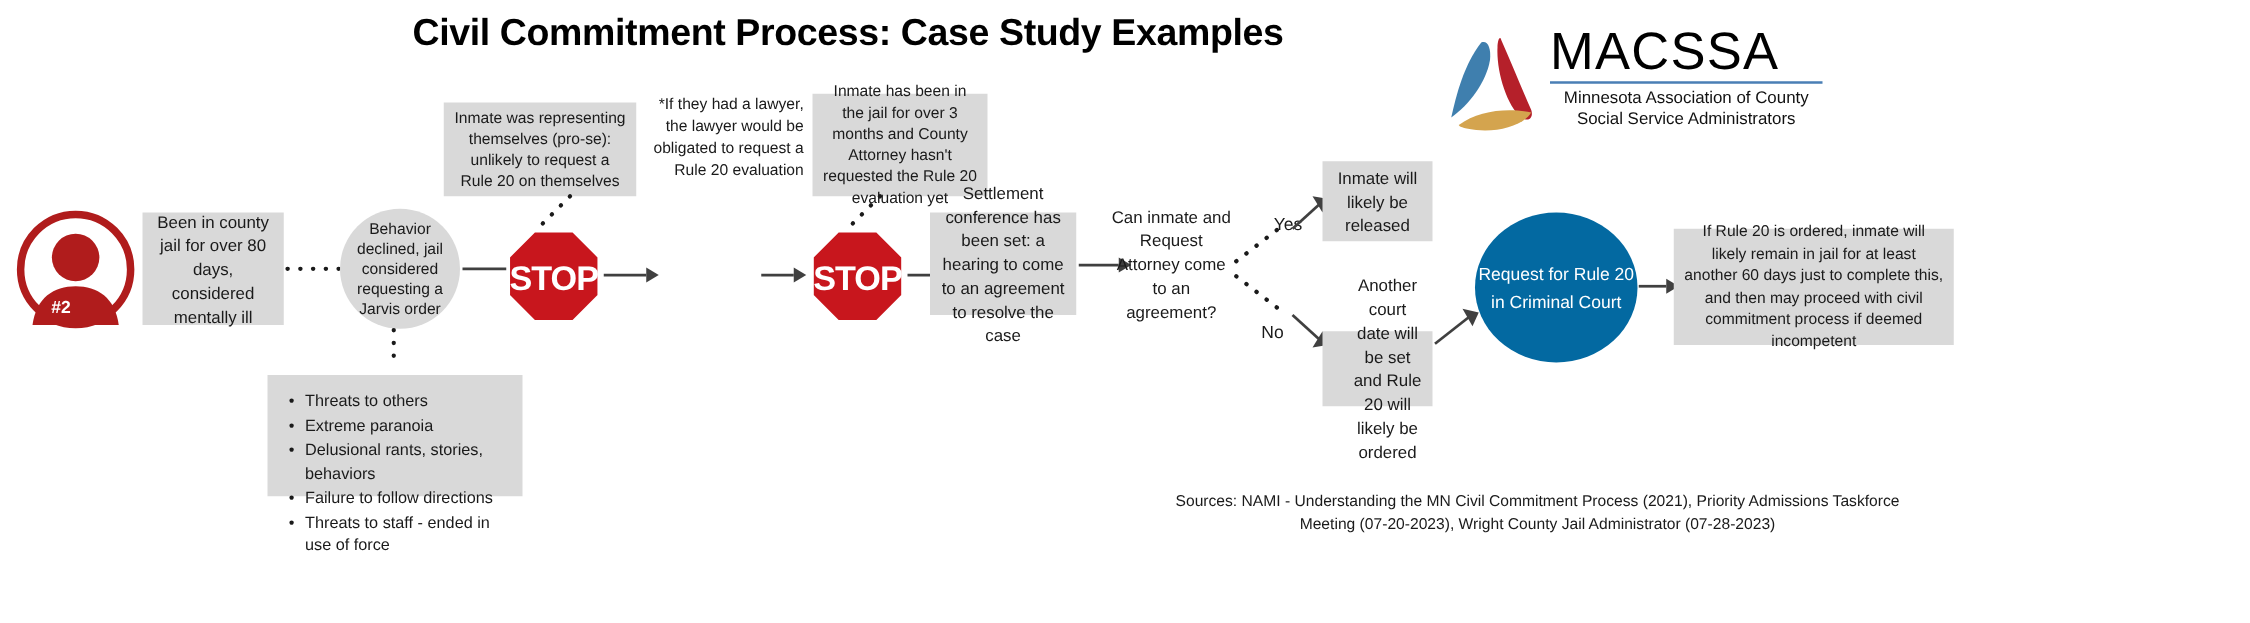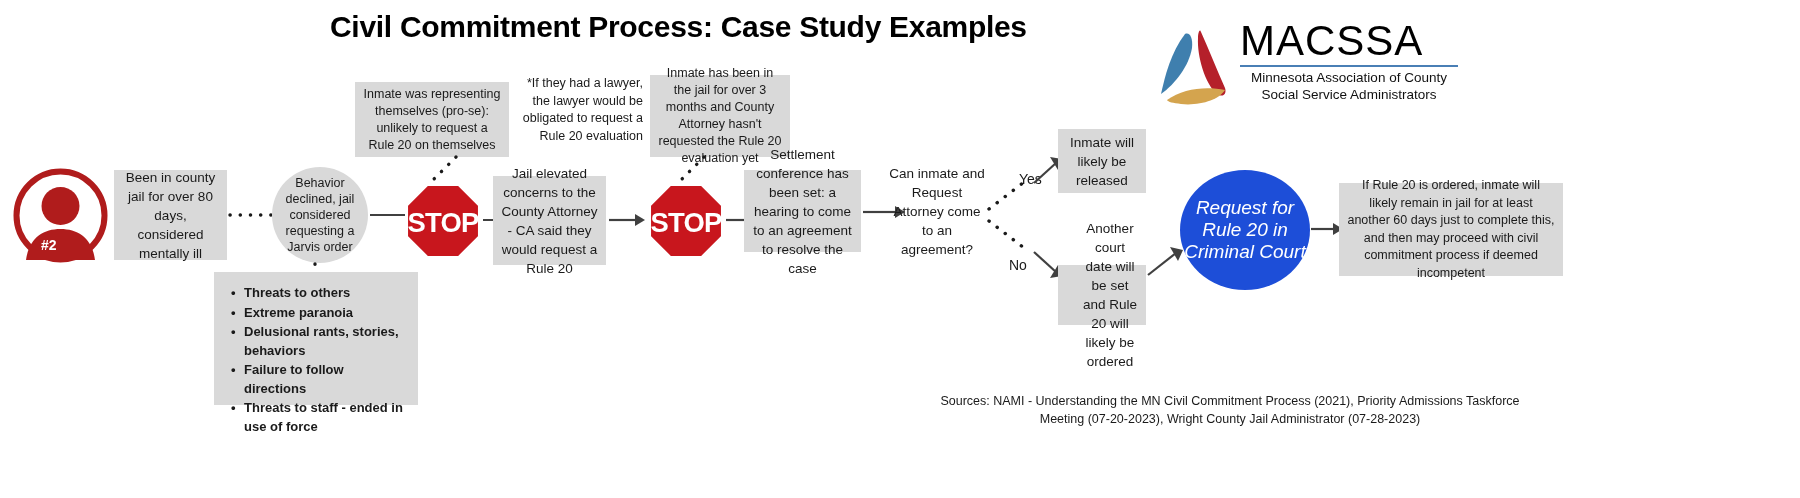--- a/index.html
+++ b/index.html
@@ -93,26 +93,25 @@
     font-size: 12.5px;
     line-height: 16px;
     padding: 6px;
   }
   .plain-text {
     color: #1a1a1a;
     font-size: 13.5px;
     line-height: 19px;
   }
   .blue-ellipse {
-    background: #1d4ed8;
+    background: #0369a1;
     border-radius: 50%;
     color: #ffffff;
-    font-size: 19px;
+    font-size: 14px;
     line-height: 22px;
-    font-style: italic;
   }
   .yn-label {
     position: absolute;
     font-size: 14px;
     color: #1a1a1a;
   }
   
   #avatar {
     position: absolute;
     left: 13px;
@@ -126,27 +125,26 @@
     top: 237px;
     font-size: 14px;
     font-weight: bold;
     color: #ffffff;
     z-index: 5;
   }
   
   #bullet-box {
     position: absolute;
     left: 214px;
-    top: 272px;
+    top: 300px;
     width: 204px;
-    height: 133px;
+    height: 97px;
     background: #d9d9d9;
     box-sizing: border-box;
     padding: 12px 10px 10px 14px;
-    font-weight: bold;
   }
   #bullet-box ul {
     margin: 0;
     padding-left: 16px;
     list-style: none;
   }
   #bullet-box li {
     font-size: 13px;
     line-height: 18.5px;
     position: relative;
@@ -240,21 +238,20 @@
       <polygon points="29.3,2 70.7,2 98,29.3 98,70.7 70.7,98 29.3,98 2,70.7 2,29.3" fill="#c8161d" stroke="#ffffff" stroke-width="4"></polygon>
       <text x="50" y="64" text-anchor="middle" fill="#ffffff" font-family="Liberation Sans, sans-serif" font-size="36" font-weight="bold" letter-spacing="-1">STOP</text>
     </svg>
   </div>
 
   <svg class="node" style="left:481px; top:208px; width:46px; height:24px;">
     <line class="arrow-line" x1="2" y1="12" x2="36" y2="12"></line>
     <path d="M36 6 L46 12 L36 18 Z" fill="#404040"></path>
   </svg>
 
-  <div class="node gray-box" style="left:493px; top:176px; width:113px; height:89px;">Jail elevated concerns to the County Attorney - CA said they would request a Rule 20</div>
 
   <svg class="node" style="left:607px; top:208px; width:38px; height:24px;">
     <line class="arrow-line" x1="2" y1="12" x2="28" y2="12"></line>
     <path d="M28 6 L38 12 L28 18 Z" fill="#404040"></path>
   </svg>
 
   <div class="node gray-box" style="left:650px; top:75px; width:140px; height:82px; font-size:12.5px; line-height:17px;">Inmate has been in the jail for over 3 months and County Attorney hasn't requested the Rule 20 evaluation yet</div>
 
   <svg class="node" style="left:660px; top:155px; width:50px; height:46px;">
     <line x1="44" y1="2" x2="4" y2="42" stroke="#1a1a1a" stroke-width="3.4" stroke-linecap="round" stroke-dasharray="0.2 10"></line>

